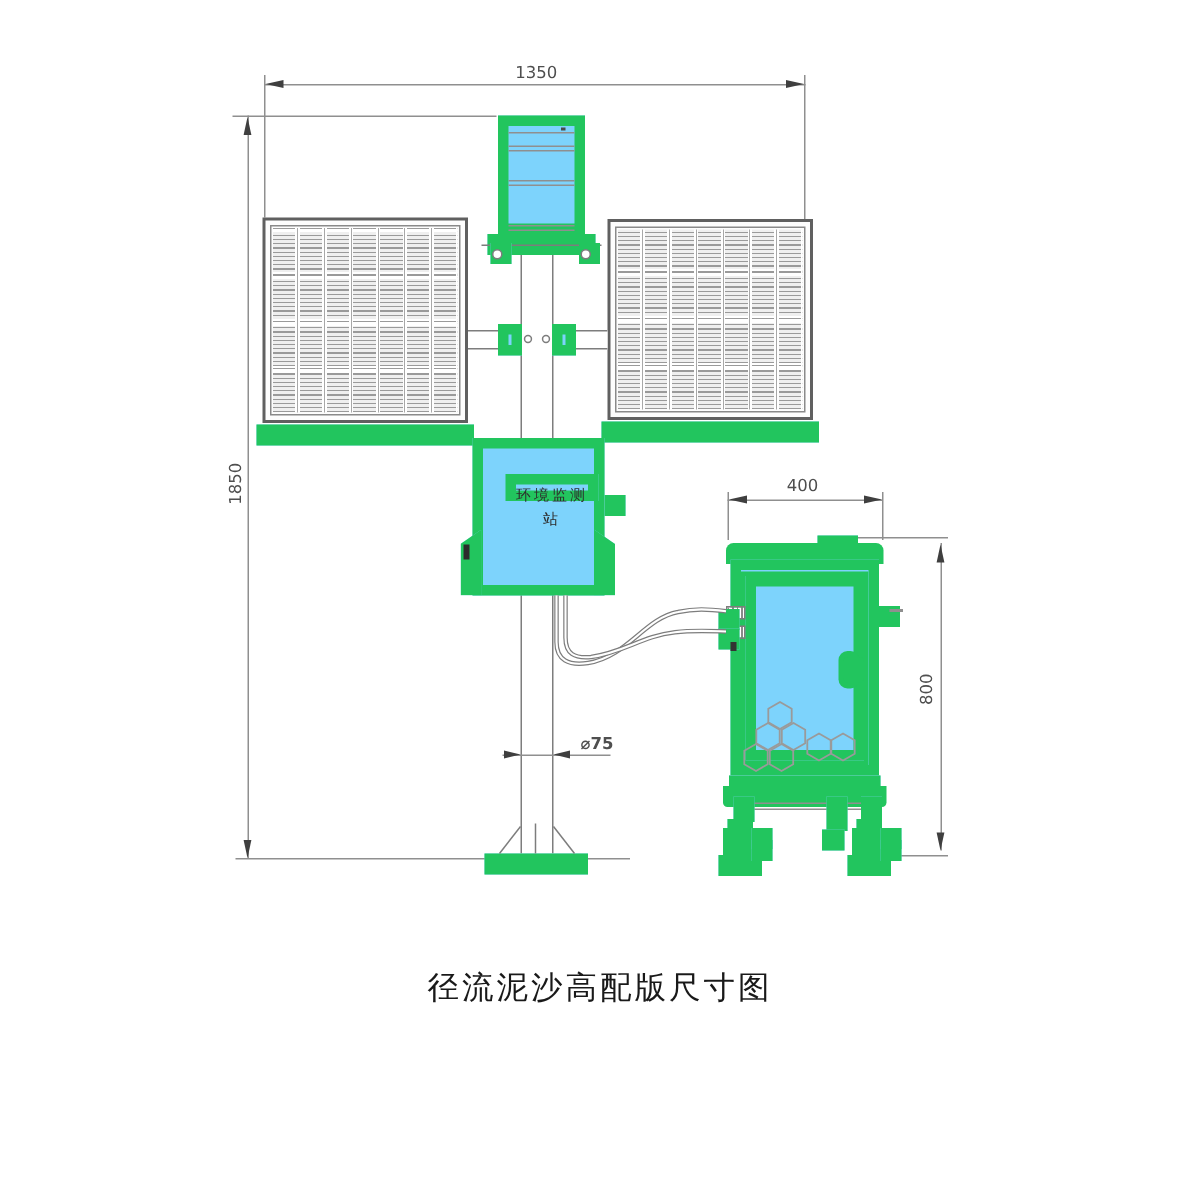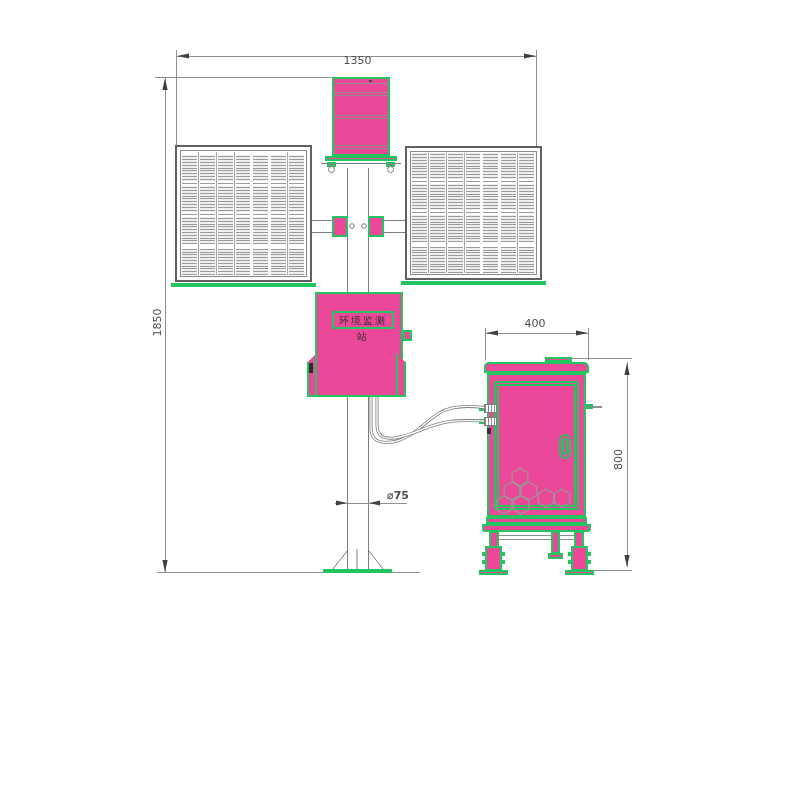--- a/index.html
+++ b/index.html
@@ -1,20 +1,20 @@
 <!DOCTYPE html>
 <html><head>
 <meta charset="utf-8">
 <style>
   html,body{margin:0;padding:0;background:#fff;}
   #canvas{position:relative;width:800px;height:800px;background:#fff;overflow:hidden;
           font-family:"DejaVu Sans",sans-serif;}
   .d{position:absolute;box-sizing:border-box;}
   .ln{background:#8f8f8f;}
-  .bx{border:2px solid #22c55e;background:#ec4899;}
+  .bx{border:7px solid #22c55e;background:#7dd3fc;}
   .dim{font-size:11px;color:#4f4f4f;text-align:center;line-height:13px;}
   .rot{transform:rotate(-90deg);}
   .cells{
     background:
       repeating-linear-gradient(90deg, rgba(255,255,255,0) 0 14.9px, #ffffff 14.9px 16.1px, #a8a8a8 16.1px 16.8px, #ffffff 16.8px 17.86px),
       repeating-linear-gradient(0deg, rgba(255,255,255,0) 0 26.4px, #ffffff 26.4px 28.7px, #9a9a9a 28.7px 29.4px, #ffffff 29.4px 31.3px),
       repeating-linear-gradient(0deg, #9a9a9a 0 0.9px, #efefef 0.9px 2.8px);
   }
   .nameplate{font-size:10px;letter-spacing:2px;color:#2e2e2e;text-align:center;line-height:16px;}
   .cap{font-family:"Liberation Serif","DejaVu Serif",serif;font-size:21px;letter-spacing:2px;
@@ -171,20 +171,21 @@
       <path d="M 520,468 l 7.8,4.5 l 0,9 l -7.8,4.5 l -7.8,-4.5 l 0,-9 z"></path>
       <path d="M 512,482 l 7.8,4.5 l 0,9 l -7.8,4.5 l -7.8,-4.5 l 0,-9 z"></path>
       <path d="M 529,482 l 7.8,4.5 l 0,9 l -7.8,4.5 l -7.8,-4.5 l 0,-9 z"></path>
       <path d="M 504,496 l 7.8,4.5 l 0,9 l -7.8,4.5 l -7.8,-4.5 l 0,-9 z"></path>
       <path d="M 521,496 l 7.8,4.5 l 0,9 l -7.8,4.5 l -7.8,-4.5 l 0,-9 z"></path>
       <path d="M 546,489 l 7.8,4.5 l 0,9 l -7.8,4.5 l -7.8,-4.5 l 0,-9 z"></path>
       <path d="M 562,489 l 7.8,4.5 l 0,9 l -7.8,4.5 l -7.8,-4.5 l 0,-9 z"></path>
     </g>
   </svg>
 
-  <div class="d dim" style="left:330px;top:42px;width:55px;z-index:6;margin-top:12px;">1350</div>
+  <div class="d dim" style="left:330px;top:42px;width:55px;z-index:6;">1350</div>
   <div class="d dim rot" style="left:137px;top:316px;width:40px;height:13px;z-index:6;">1850</div>
   <div class="d dim" style="left:510px;top:317px;width:50px;z-index:6;">400</div>
   <div class="d dim rot" style="left:598px;top:453px;width:40px;height:13px;z-index:6;">800</div>
   <div class="d dim" style="left:378px;top:489px;width:40px;z-index:6;font-weight:bold;">⌀75</div>
 
+  <div class="d cap" style="left:250px;top:644px;width:300px;z-index:6;">径流泥沙高配版尺寸图</div>
 
 </div>
 
 </body></html>

